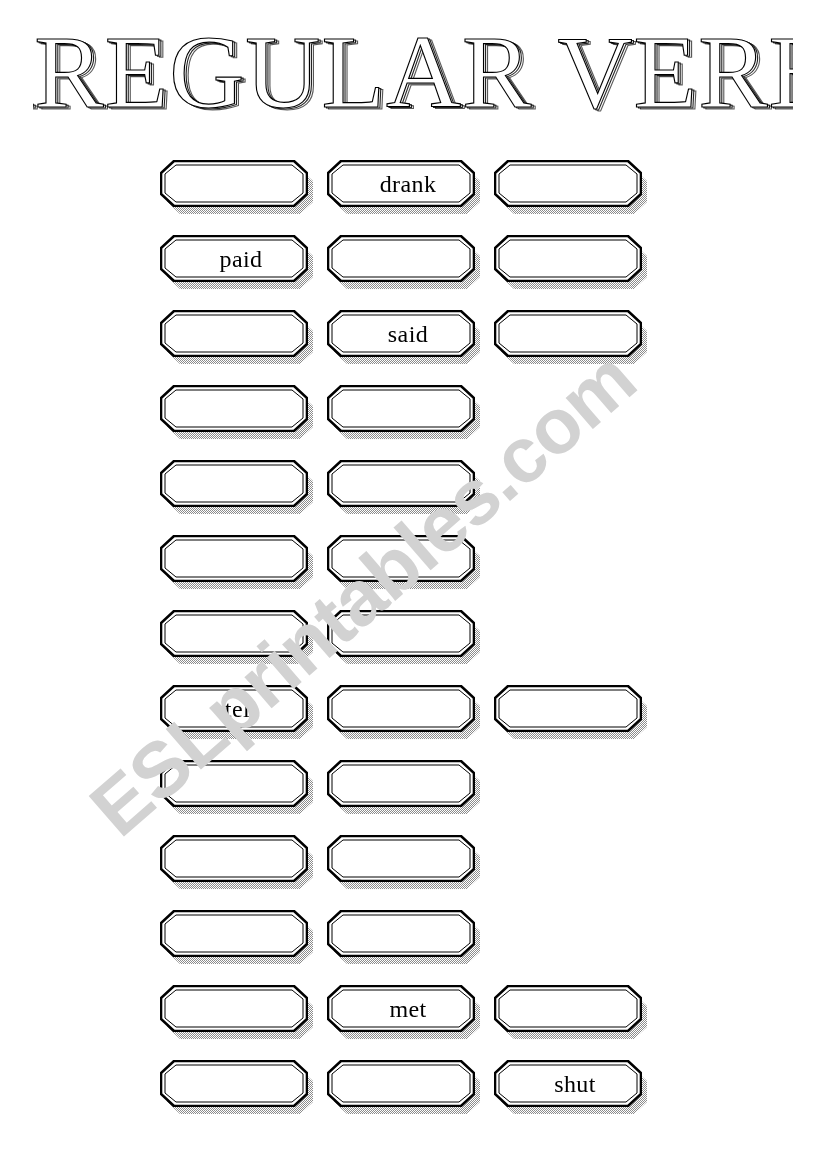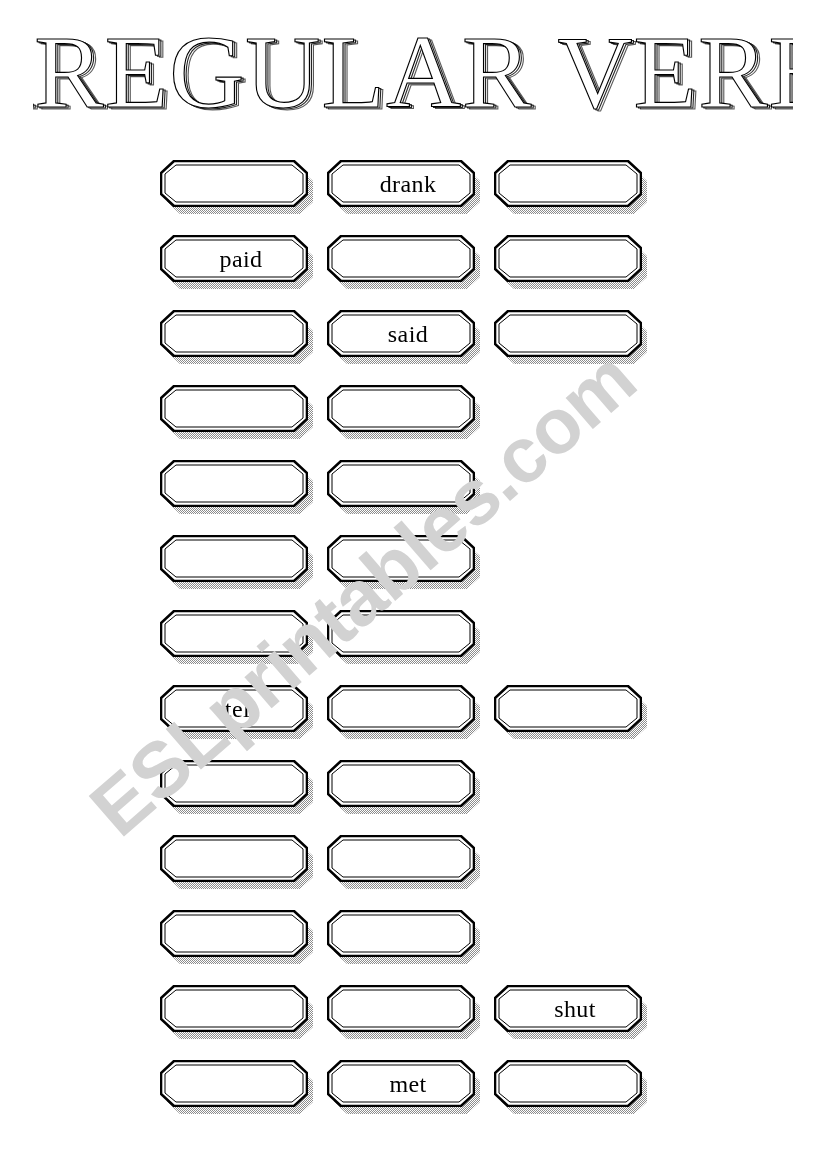--- a/index.html
+++ b/index.html
@@ -399,60 +399,60 @@
             </svg></div>
         </div>
         <div class="card">
           <div class="card-shadow"><svg width="148" height="47" viewBox="0 0 148 47">
               <path d="M 14,1 L 134,1 L 147,13 L 147,34 L 134,46 L 14,46 L 1,34 L 1,13 Z" fill="url(#dither50)" stroke="none"></path>
             </svg></div>
           <div class="card-face"><svg width="148" height="47" viewBox="0 0 148 47">
               <path d="M 14,1 L 134,1 L 147,13 L 147,34 L 134,46 L 14,46 L 1,34 L 1,13 Z" fill="#ffffff" stroke="#000000" stroke-width="2.6"></path>
               <path d="M 16,5 L 132,5 L 143,14 L 143,33 L 132,42 L 16,42 L 5,33 L 5,14 Z" fill="none" stroke="#000000" stroke-width="1"></path>
             </svg></div>
+          <div class="card-label">met</div>
+        </div>
+        <div class="card">
+          <div class="card-shadow"><svg width="148" height="47" viewBox="0 0 148 47">
+              <path d="M 14,1 L 134,1 L 147,13 L 147,34 L 134,46 L 14,46 L 1,34 L 1,13 Z" fill="url(#dither50)" stroke="none"></path>
+            </svg></div>
+          <div class="card-face"><svg width="148" height="47" viewBox="0 0 148 47">
+              <path d="M 14,1 L 134,1 L 147,13 L 147,34 L 134,46 L 14,46 L 1,34 L 1,13 Z" fill="#ffffff" stroke="#000000" stroke-width="2.6"></path>
+              <path d="M 16,5 L 132,5 L 143,14 L 143,33 L 132,42 L 16,42 L 5,33 L 5,14 Z" fill="none" stroke="#000000" stroke-width="1"></path>
+            </svg></div>
+        </div>
+      </div>
+      <div class="grid-row">
+        <div class="card">
+          <div class="card-shadow"><svg width="148" height="47" viewBox="0 0 148 47">
+              <path d="M 14,1 L 134,1 L 147,13 L 147,34 L 134,46 L 14,46 L 1,34 L 1,13 Z" fill="url(#dither50)" stroke="none"></path>
+            </svg></div>
+          <div class="card-face"><svg width="148" height="47" viewBox="0 0 148 47">
+              <path d="M 14,1 L 134,1 L 147,13 L 147,34 L 134,46 L 14,46 L 1,34 L 1,13 Z" fill="#ffffff" stroke="#000000" stroke-width="2.6"></path>
+              <path d="M 16,5 L 132,5 L 143,14 L 143,33 L 132,42 L 16,42 L 5,33 L 5,14 Z" fill="none" stroke="#000000" stroke-width="1"></path>
+            </svg></div>
+        </div>
+        <div class="card">
+          <div class="card-shadow"><svg width="148" height="47" viewBox="0 0 148 47">
+              <path d="M 14,1 L 134,1 L 147,13 L 147,34 L 134,46 L 14,46 L 1,34 L 1,13 Z" fill="url(#dither50)" stroke="none"></path>
+            </svg></div>
+          <div class="card-face"><svg width="148" height="47" viewBox="0 0 148 47">
+              <path d="M 14,1 L 134,1 L 147,13 L 147,34 L 134,46 L 14,46 L 1,34 L 1,13 Z" fill="#ffffff" stroke="#000000" stroke-width="2.6"></path>
+              <path d="M 16,5 L 132,5 L 143,14 L 143,33 L 132,42 L 16,42 L 5,33 L 5,14 Z" fill="none" stroke="#000000" stroke-width="1"></path>
+            </svg></div>
         </div>
         <div class="card">
           <div class="card-shadow"><svg width="148" height="47" viewBox="0 0 148 47">
               <path d="M 14,1 L 134,1 L 147,13 L 147,34 L 134,46 L 14,46 L 1,34 L 1,13 Z" fill="url(#dither50)" stroke="none"></path>
             </svg></div>
           <div class="card-face"><svg width="148" height="47" viewBox="0 0 148 47">
               <path d="M 14,1 L 134,1 L 147,13 L 147,34 L 134,46 L 14,46 L 1,34 L 1,13 Z" fill="#ffffff" stroke="#000000" stroke-width="2.6"></path>
               <path d="M 16,5 L 132,5 L 143,14 L 143,33 L 132,42 L 16,42 L 5,33 L 5,14 Z" fill="none" stroke="#000000" stroke-width="1"></path>
             </svg></div>
           <div class="card-label">shut</div>
-        </div>
-      </div>
-      <div class="grid-row">
-        <div class="card">
-          <div class="card-shadow"><svg width="148" height="47" viewBox="0 0 148 47">
-              <path d="M 14,1 L 134,1 L 147,13 L 147,34 L 134,46 L 14,46 L 1,34 L 1,13 Z" fill="url(#dither50)" stroke="none"></path>
-            </svg></div>
-          <div class="card-face"><svg width="148" height="47" viewBox="0 0 148 47">
-              <path d="M 14,1 L 134,1 L 147,13 L 147,34 L 134,46 L 14,46 L 1,34 L 1,13 Z" fill="#ffffff" stroke="#000000" stroke-width="2.6"></path>
-              <path d="M 16,5 L 132,5 L 143,14 L 143,33 L 132,42 L 16,42 L 5,33 L 5,14 Z" fill="none" stroke="#000000" stroke-width="1"></path>
-            </svg></div>
-        </div>
-        <div class="card">
-          <div class="card-shadow"><svg width="148" height="47" viewBox="0 0 148 47">
-              <path d="M 14,1 L 134,1 L 147,13 L 147,34 L 134,46 L 14,46 L 1,34 L 1,13 Z" fill="url(#dither50)" stroke="none"></path>
-            </svg></div>
-          <div class="card-face"><svg width="148" height="47" viewBox="0 0 148 47">
-              <path d="M 14,1 L 134,1 L 147,13 L 147,34 L 134,46 L 14,46 L 1,34 L 1,13 Z" fill="#ffffff" stroke="#000000" stroke-width="2.6"></path>
-              <path d="M 16,5 L 132,5 L 143,14 L 143,33 L 132,42 L 16,42 L 5,33 L 5,14 Z" fill="none" stroke="#000000" stroke-width="1"></path>
-            </svg></div>
-          <div class="card-label">met</div>
-        </div>
-        <div class="card">
-          <div class="card-shadow"><svg width="148" height="47" viewBox="0 0 148 47">
-              <path d="M 14,1 L 134,1 L 147,13 L 147,34 L 134,46 L 14,46 L 1,34 L 1,13 Z" fill="url(#dither50)" stroke="none"></path>
-            </svg></div>
-          <div class="card-face"><svg width="148" height="47" viewBox="0 0 148 47">
-              <path d="M 14,1 L 134,1 L 147,13 L 147,34 L 134,46 L 14,46 L 1,34 L 1,13 Z" fill="#ffffff" stroke="#000000" stroke-width="2.6"></path>
-              <path d="M 16,5 L 132,5 L 143,14 L 143,33 L 132,42 L 16,42 L 5,33 L 5,14 Z" fill="none" stroke="#000000" stroke-width="1"></path>
-            </svg></div>
         </div>
       </div>
     </div>
 
   <svg id="watermark" viewBox="0 0 826 1169">
     <text x="120" y="840" transform="rotate(-41 120 840)">ESLprintables.com</text>
   </svg>
 
   <svg width="0" height="0" style="position:absolute">
     <defs>

